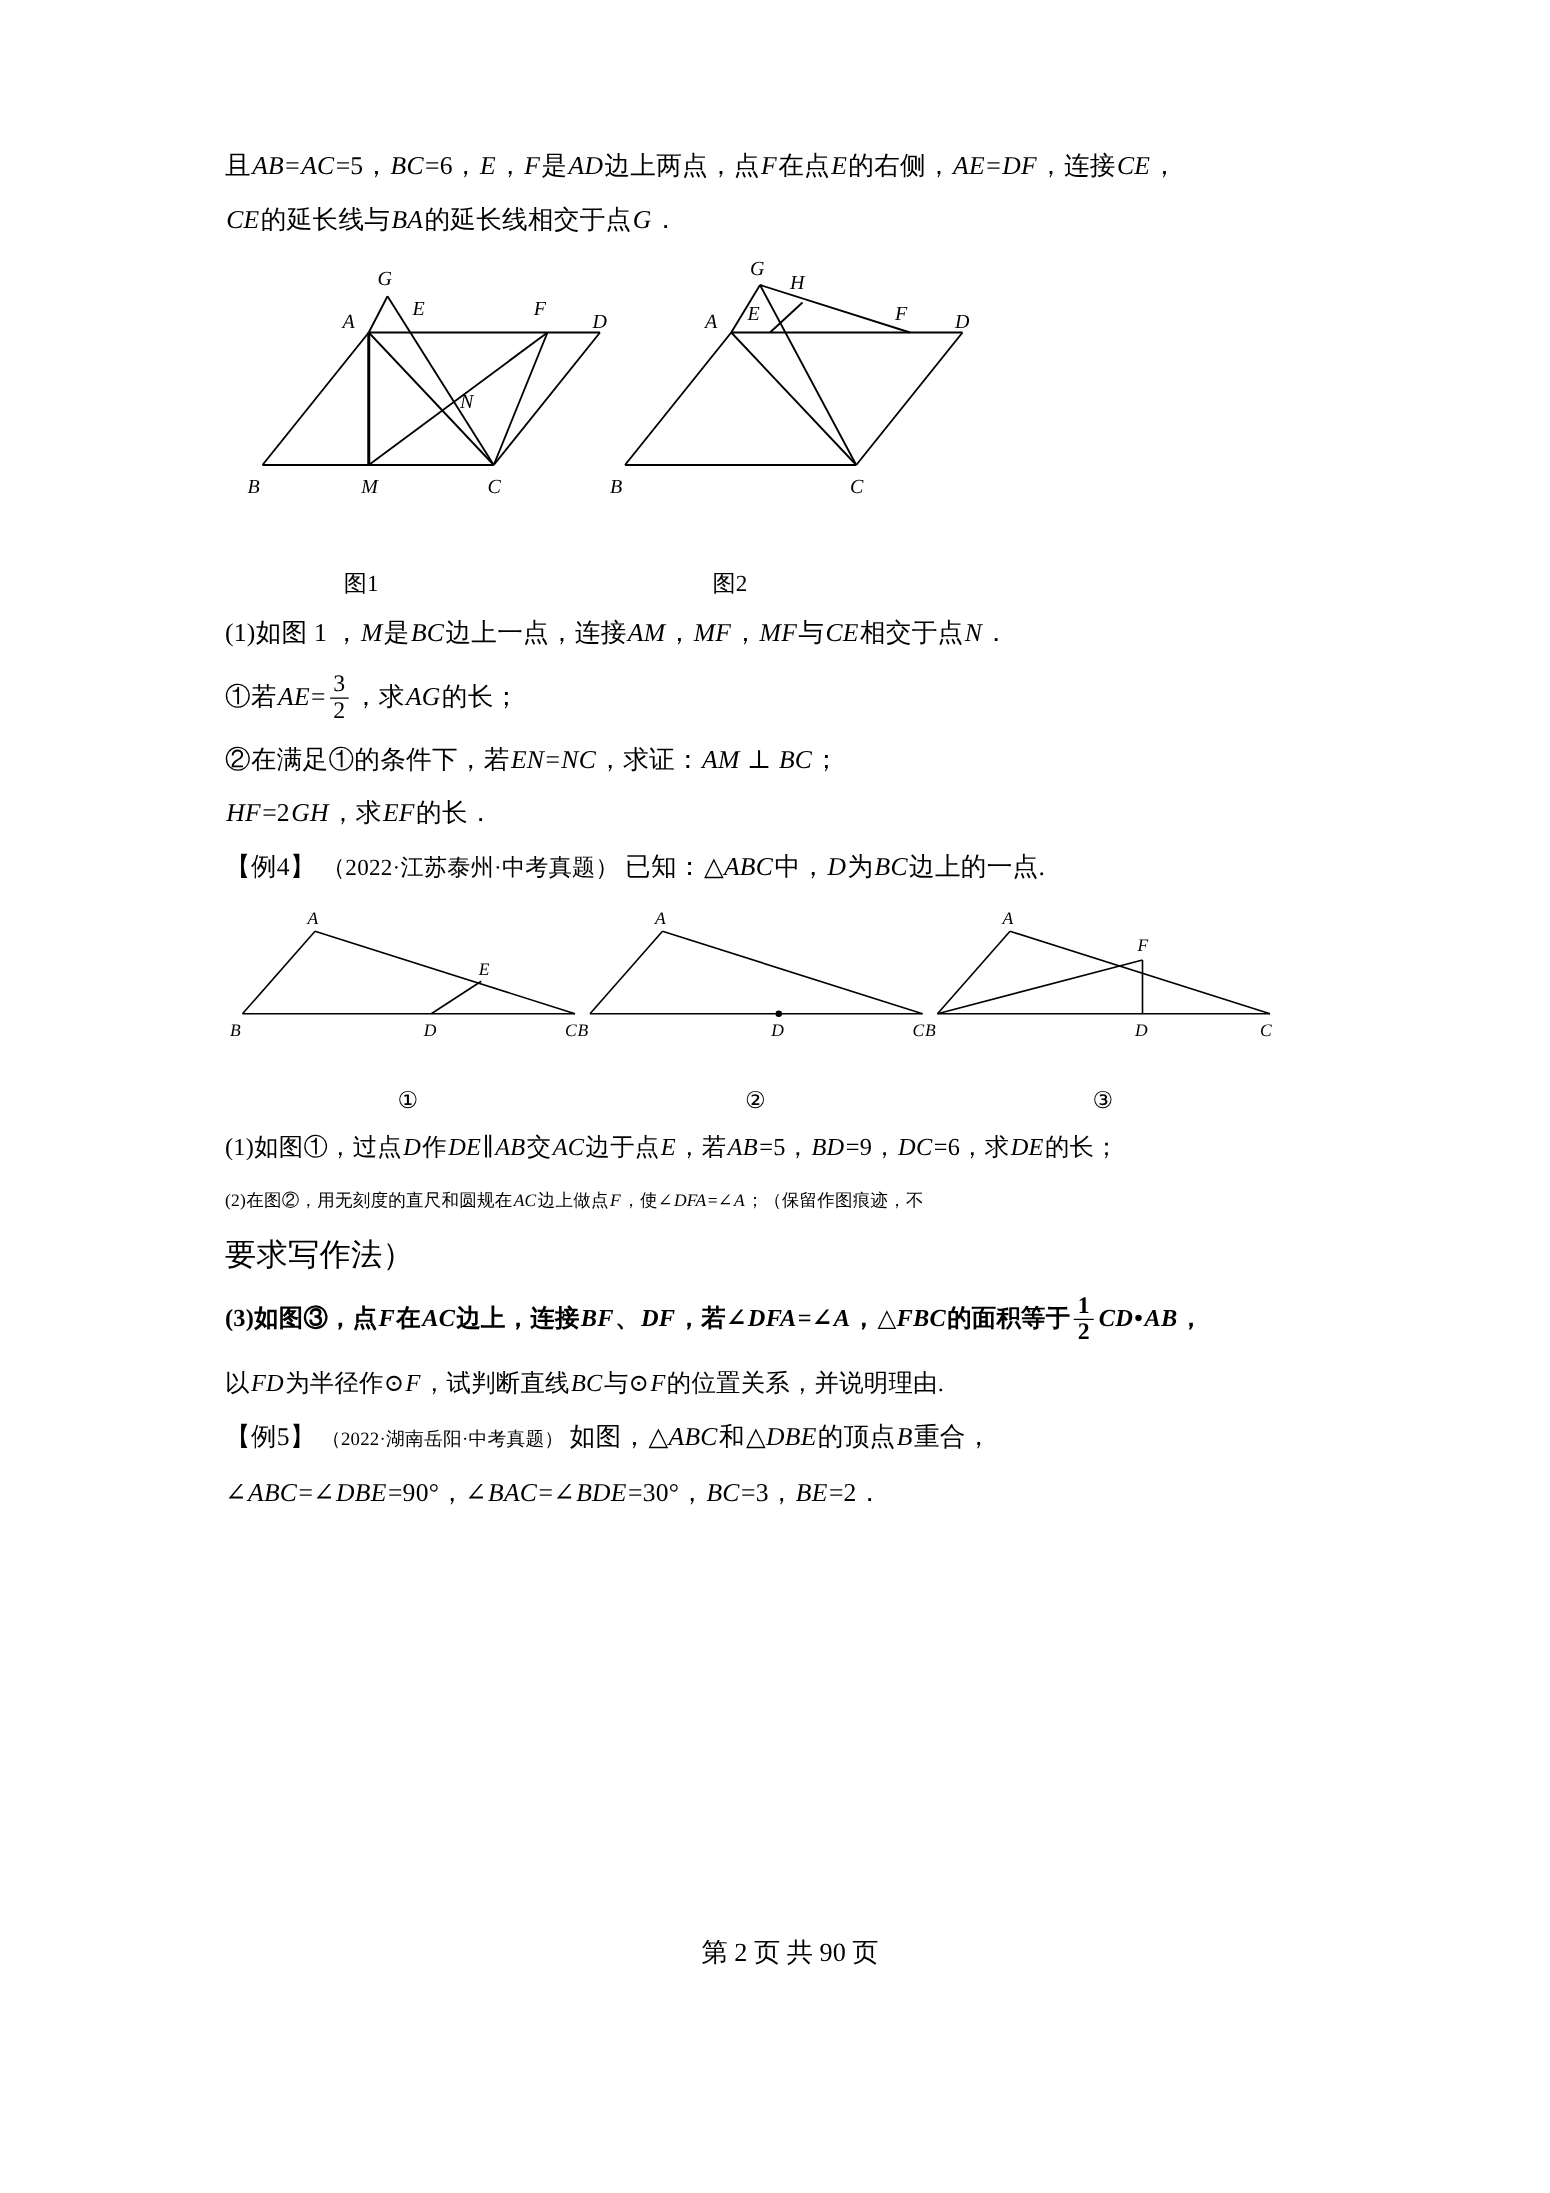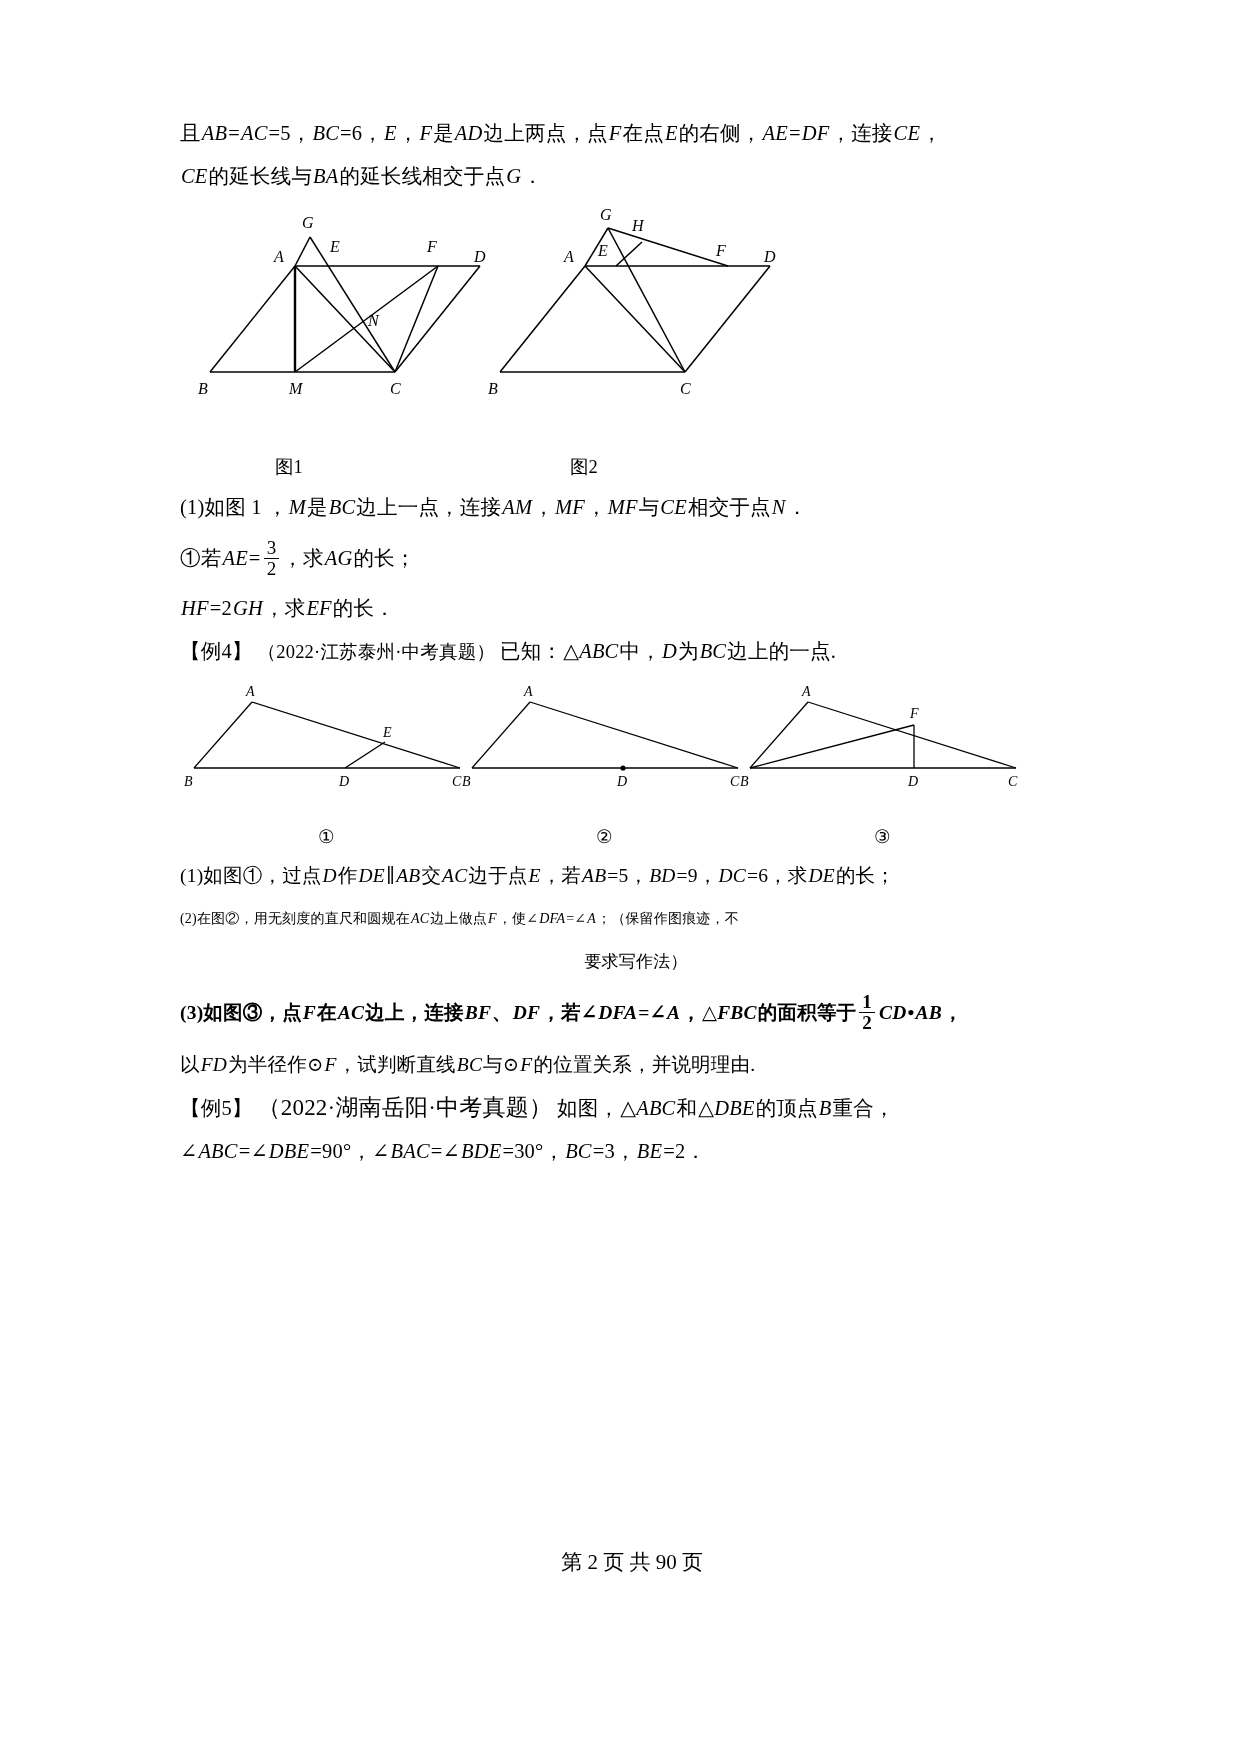--- a/index.html
+++ b/index.html
@@ -176,20 +176,23 @@
   </div>
 
   <div class="line" style="margin-top:6px;">
     <span class="cn">(1)如图 1 ，</span><span class="it">M</span><span class="cn">是</span><span class="it">BC</span><span class="cn">边上一点，连接</span><span class="it">AM</span><span class="cn">，</span><span class="it">MF</span><span class="cn">，</span><span class="it">MF</span><span class="cn">与</span><span class="it">CE</span><span class="cn">相交于点</span><span class="it">N</span><span class="cn">．</span>
   </div>
 
   <div class="line" style="line-height:58px;">
     <span class="cn">①若</span><span class="it">AE</span><span>=</span><span class="frac"><span class="top">3</span><span class="bot">2</span></span><span class="cn">，求</span><span class="it">AG</span><span class="cn">的长；</span>
   </div>
 
+  <div class="line">
+    <span class="cn">②在满足①的条件下，若</span><span class="it">EN</span><span>=</span><span class="it">NC</span><span class="cn">，求证：</span><span class="it">AM</span><span class="sp"></span><span>⊥</span><span class="sp"></span><span class="it">BC</span><span class="cn">；</span>
+  </div>
 
 
   <div class="line">
     <span class="it">HF</span><span>=2</span><span class="it">GH</span><span class="cn">，求</span><span class="it">EF</span><span class="cn">的长．</span>
   </div>
 
   <div class="line">
     <span class="cn">【例4】</span><span class="sp"></span><span class="cn" style="font-size:18.5px;">（2022·江苏泰州·中考真题）</span><span class="sp"></span><span class="cn">已知：</span><span class="it">△ABC</span><span class="cn">中，</span><span class="it">D</span><span class="cn">为</span><span class="it">BC</span><span class="cn">边上的一点.</span>
   </div>
 
@@ -256,34 +259,34 @@
     <span class="cn" style="left:694px;">③</span>
   </div>
 
   <div class="line" style="font-size:19.5px;">
     <span class="cn">(1)如图①，过点</span><span class="it">D</span><span class="cn">作</span><span class="it">DE</span><span>∥</span><span class="it">AB</span><span class="cn">交</span><span class="it">AC</span><span class="cn">边于点</span><span class="it">E</span><span class="cn">，若</span><span class="it">AB</span><span class="cn">=5，</span><span class="it">BD</span><span class="cn">=9，</span><span class="it">DC</span><span class="cn">=6，求</span><span class="it">DE</span><span class="cn">的长；</span>
   </div>
 
   <div class="line" style="font-size:14px;">
     <span class="cn">(2)在图②，用无刻度的直尺和圆规在</span><span class="it">AC</span><span class="cn">边上做点</span><span class="it">F</span><span class="cn">，使∠</span><span class="it">DFA</span><span>=∠</span><span class="it">A</span><span class="cn">；（保留作图痕迹，不</span>
   </div>
-  <div class="line" style="font-size:17px;text-align:center;">
+  <div class="line" style="font-size:25px;">
     <span class="cn">要求写作法）</span>
   </div>
 
   <div class="line" style="font-size:19.5px; line-height:60px;font-weight:bold;">
     <span class="cn">(3)如图③，点</span><span class="it">F</span><span class="cn">在</span><span class="it">AC</span><span class="cn">边上，连接</span><span class="it">BF</span><span class="cn">、</span><span class="it">DF</span><span class="cn">，若∠</span><span class="it">DFA</span><span>=∠</span><span class="it">A</span><span class="cn">，</span><span class="it">△FBC</span><span class="cn">的面积等于</span><span class="frac"><span class="top">1</span><span class="bot">2</span></span><span class="it">CD</span><span>•</span><span class="it">AB</span><span class="cn">，</span>
   </div>
 
   <div class="line" style="font-size:19.5px;">
     <span class="cn">以</span><span class="it">FD</span><span class="cn">为半径作⊙</span><span class="it">F</span><span class="cn">，试判断直线</span><span class="it">BC</span><span class="cn">与⊙</span><span class="it">F</span><span class="cn">的位置关系，并说明理由.</span>
   </div>
 
   <div class="line">
-    <span class="cn">【例5】</span><span class="sp"></span><span class="cn" style="font-size:23px;">（2022·湖南岳阳·中考真题）</span><span class="sp"></span><span class="cn">如图，</span><span class="it">△ABC</span><span class="cn">和</span><span class="it">△DBE</span><span class="cn">的顶点</span><span class="it">B</span><span class="cn">重合，</span>
+    <span class="cn">【例5】</span><span class="sp"></span><span class="cn" style="font-size:15px;">（2022·湖南岳阳·中考真题）</span><span class="sp"></span><span class="cn">如图，</span><span class="it">△ABC</span><span class="cn">和</span><span class="it">△DBE</span><span class="cn">的顶点</span><span class="it">B</span><span class="cn">重合，</span>
   </div>
 
   <div class="line">
     <span>∠</span><span class="it">ABC</span><span>=∠</span><span class="it">DBE</span><span class="cn">=90°，∠</span><span class="it">BAC</span><span>=∠</span><span class="it">BDE</span><span class="cn">=30°，</span><span class="it">BC</span><span class="cn">=3，</span><span class="it">BE</span><span class="cn">=2．</span>
   </div>
 
 </div>
 
 <div class="footer">第 2 页 共 90 页</div>
 </div>

